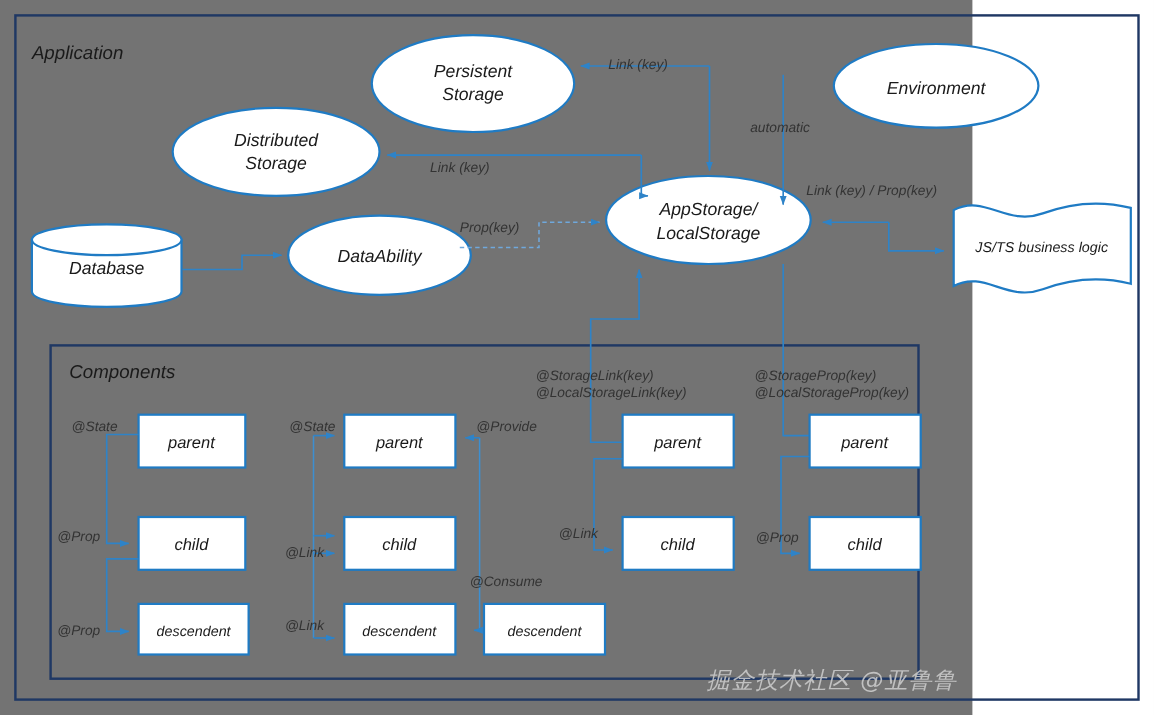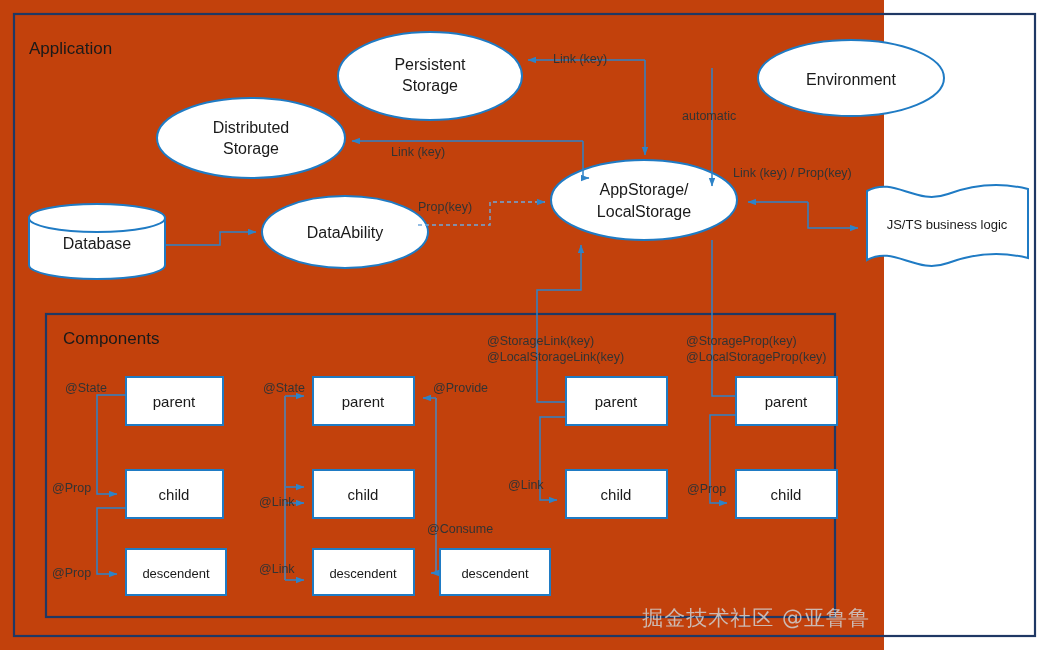--- a/index.html
+++ b/index.html
@@ -10,21 +10,22 @@
   body {
     width: 1049px;
     height: 650px;
     font-family: "Liberation Sans", sans-serif;
     overflow: hidden;
   }
   #stage {
     position: relative;
     width: 884px;
     height: 650px;
-    background: #c2410c;
+    background: #737373;
+    font-style: italic;
   }
   svg.diagram {
     position: absolute;
     left: 0;
     top: 0;
     width: 1049px;
     height: 650px;
   }
   .shape-stroke { fill: #ffffff; stroke: #1f7bc4; stroke-width: 2; }
   .frame-stroke { fill: none; stroke: #1f3864; stroke-width: 2.2; }

